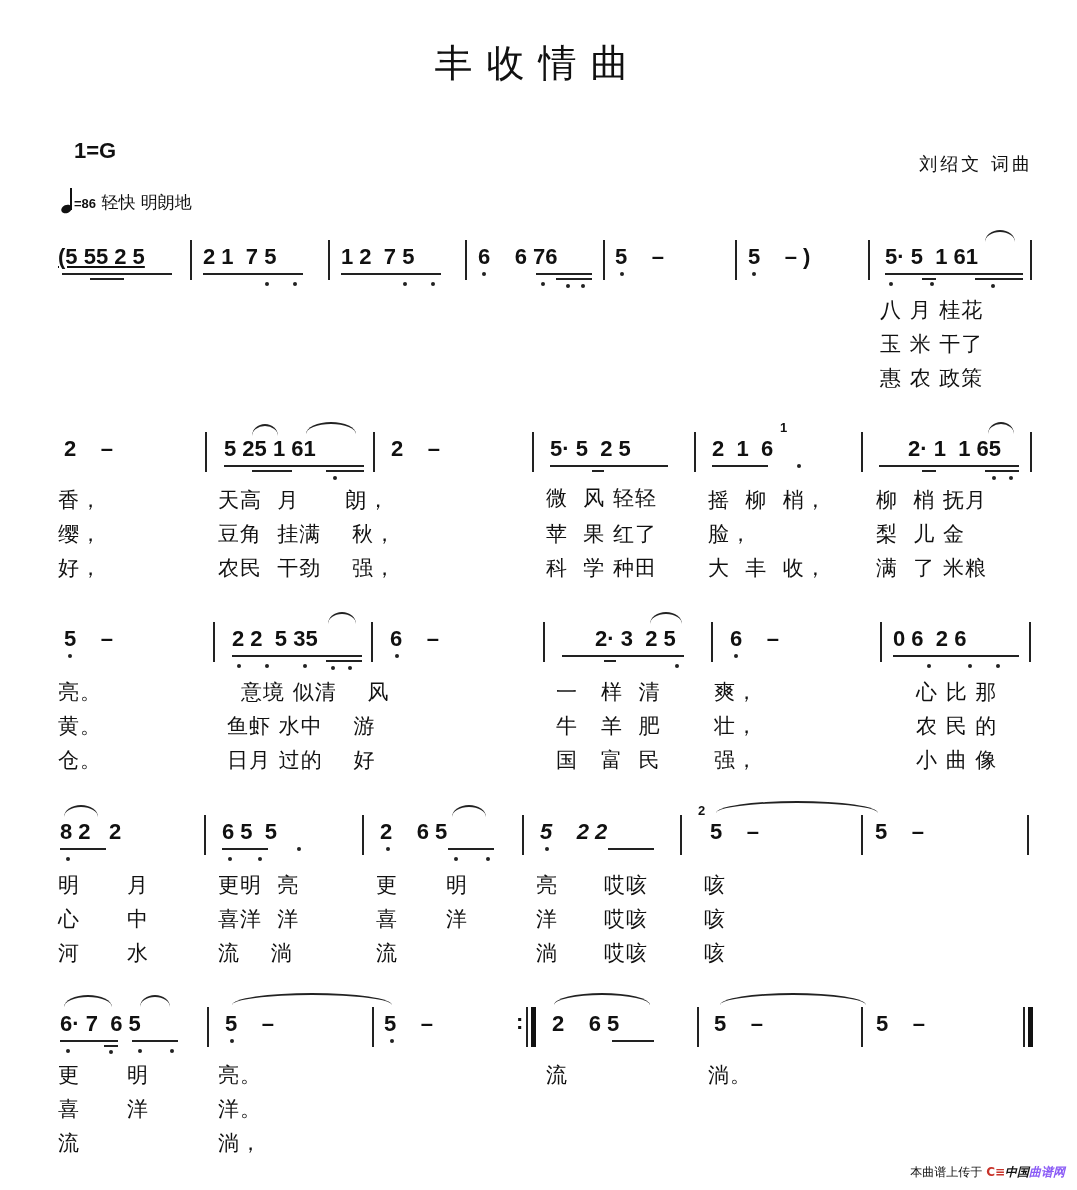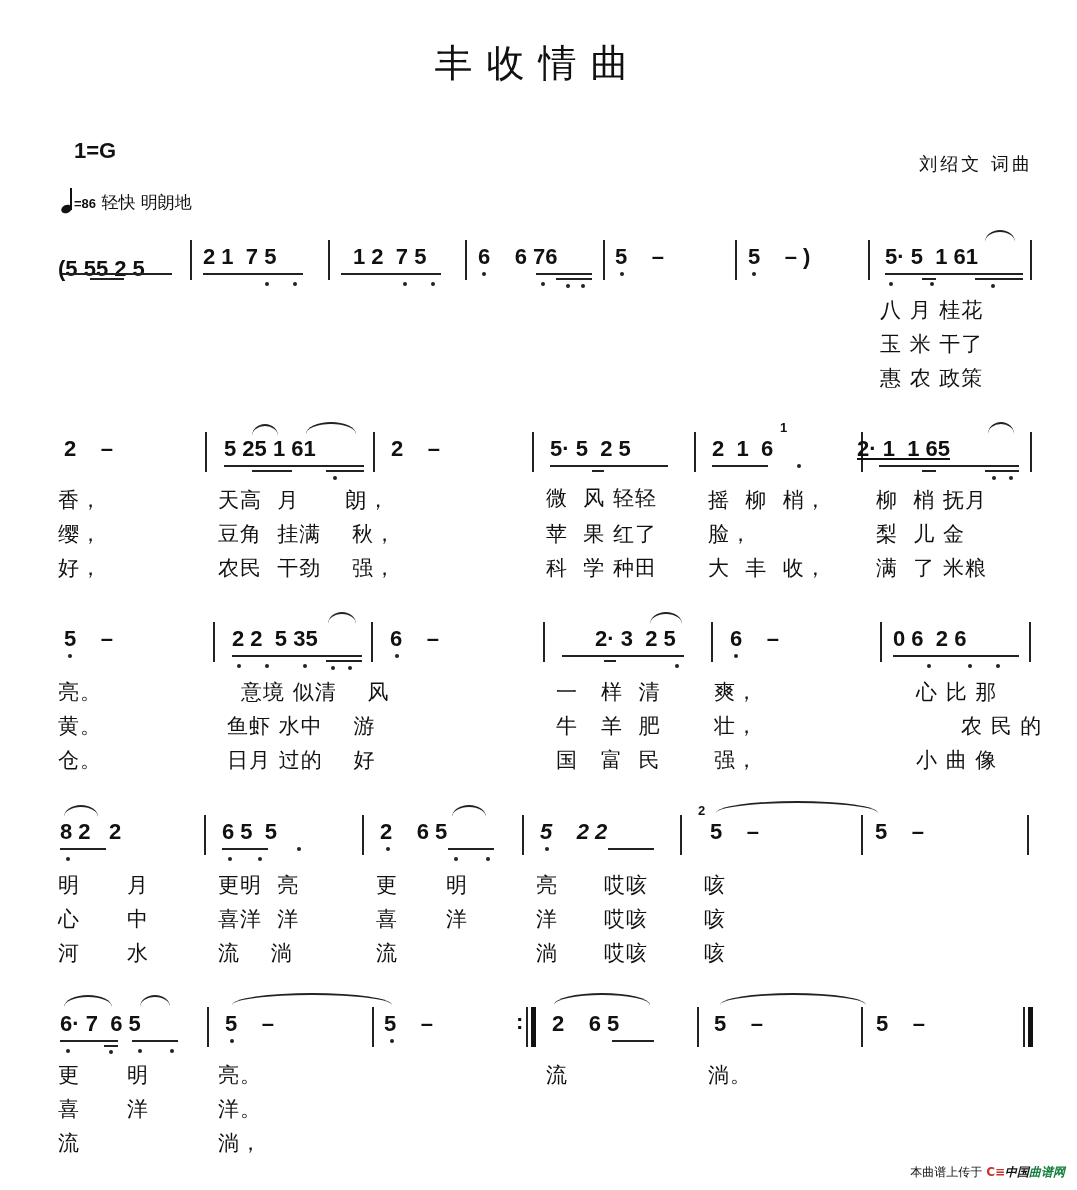--- a/index.html
+++ b/index.html
@@ -22,39 +22,39 @@
   .bar.thick { width:5px; background:#111; }
   .rep { position:absolute; font-weight:bold; font-size:22px; font-family:"Liberation Sans",sans-serif; }
   .lyr { position:absolute; font-family:"DejaVu Sans",sans-serif; font-size:21px; white-space:pre; line-height:33px; letter-spacing:1px; }
   .slur { position:absolute; border-top:2px solid #222; border-radius:50% 50% 0 0 / 100% 100% 0 0; height:10px; }
   .ul { position:absolute; height:0; border-top:2px solid #222; }
   .dot { position:absolute; width:4px; height:4px; border-radius:50%; background:#222; }
   .grace { position:absolute; font-weight:bold; font-size:13px; font-family:"Liberation Sans",sans-serif; }
   .footer { right:12px; top:1164px; font-size:12px; }
   .footer .logo-c { color:#c8332a; font-weight:bold; }
   .footer .logo-a { color:#111; font-weight:bold; font-style:italic; }
-  .footer .logo-b { color:#15803d; font-weight:bold; font-style:italic; }
+  .footer .logo-b { color:#8b5cf6; font-weight:bold; font-style:italic; }
 </style>
 </head>
 <body>
 
 <div class="abs title">丰收情曲</div>
 <div class="abs key"><b>1=G</b></div>
 <div class="abs tempo">
   <span class="note"><span class="stem"></span><span class="head"></span></span><span class="bpm">=86</span>
   <span>轻快 明朗地</span>
 </div>
 <div class="abs composer">刘绍文 词曲</div>
 
 <div class="row" style="top:240px;">
-  <div class="m" style="left:58px;top:16px;">(5 55 2 5</div>
+  <div class="m" style="left:58px;top:4px;text-decoration:underline;">(5 55 2 5</div>
   <div class="bar" style="left:190px;top:0;"></div>
   <div class="m" style="left:203px;top:4px;">2 1  7 5</div>
   <div class="bar" style="left:328px;top:0;"></div>
-  <div class="m" style="left:353px;top:4px;">1 2  7 5</div>
+  <div class="m" style="left:341px;top:4px;">1 2  7 5</div>
   <div class="bar" style="left:465px;top:0;"></div>
   <div class="m" style="left:478px;top:4px;">6    6 76</div>
   <div class="bar" style="left:603px;top:0;"></div>
   <div class="m" style="left:615px;top:4px;">5    –</div>
   <div class="bar" style="left:735px;top:0;"></div>
   <div class="m" style="left:748px;top:4px;">5    – )</div>
   <div class="bar" style="left:868px;top:0;"></div>
   <div class="m" style="left:885px;top:4px;">5· 5  1 61</div>
   <div class="bar" style="left:1030px;top:0;"></div>
 
@@ -93,21 +93,21 @@
   <div class="bar" style="left:205px;top:0;"></div>
   <div class="m" style="left:224px;top:4px;">5 25 1 61</div>
   <div class="bar" style="left:373px;top:0;"></div>
   <div class="m" style="left:391px;top:4px;">2    –</div>
   <div class="bar" style="left:532px;top:0;"></div>
   <div class="m" style="left:550px;top:4px;">5· 5  2 5</div>
   <div class="bar" style="left:694px;top:0;"></div>
   <div class="m" style="left:712px;top:4px;">2  1  6</div>
   <div class="grace" style="left:780px;top:-12px;">1</div>
   <div class="bar" style="left:861px;top:0;"></div>
-  <div class="m" style="left:857px;top:4px;text-decoration:underline;">2· 1  1 65</div>
+  <div class="m" style="left:908px;top:4px;">2· 1  1 65</div>
   <div class="bar" style="left:1030px;top:0;"></div>
   <div class="ul" style="left:224px;top:33px;width:140px;"></div>
   <div class="ul" style="left:252px;top:38px;width:40px;"></div>
   <div class="ul" style="left:326px;top:38px;width:38px;"></div>
   <div class="ul" style="left:550px;top:33px;width:118px;"></div>
   <div class="ul" style="left:592px;top:38px;width:12px;"></div>
   <div class="ul" style="left:712px;top:33px;width:56px;"></div>
   <div class="ul" style="left:879px;top:33px;width:140px;"></div>
   <div class="ul" style="left:922px;top:38px;width:14px;"></div>
   <div class="ul" style="left:985px;top:38px;width:34px;"></div>
@@ -167,21 +167,21 @@
     <div class="dot" style="left:996px;top:42px;"></div>
   <div class="slur" style="left:328px;top:-10px;width:28px;"></div>
   <div class="slur" style="left:650px;top:-10px;width:32px;"></div>
   <div class="lyr" style="left:58px;top:54px;">亮。</div>
   <div class="lyr" style="left:241px;top:54px;">意境 似清    风</div>
   <div class="lyr" style="left:556px;top:54px;">一   样  清       爽，</div>
   <div class="lyr" style="left:916px;top:54px;">心 比 那</div>
   <div class="lyr" style="left:58px;top:88px;">黄。</div>
   <div class="lyr" style="left:227px;top:88px;">鱼虾 水中    游</div>
   <div class="lyr" style="left:556px;top:88px;">牛   羊  肥       壮，</div>
-  <div class="lyr" style="left:916px;top:88px;margin-left:45px;">农 民 的</div>
+  <div class="lyr" style="left:916px;top:88px;">农 民 的</div>
   <div class="lyr" style="left:58px;top:122px;">仓。</div>
   <div class="lyr" style="left:227px;top:122px;">日月 过的    好</div>
   <div class="lyr" style="left:556px;top:122px;">国   富  民       强，</div>
   <div class="lyr" style="left:916px;top:122px;">小 曲 像</div>
 </div>
 
 <div class="row" style="top:815px;">
   <div class="m" style="left:60px;top:4px;">8 2   2</div>
   <div class="bar" style="left:204px;top:0;"></div>
   <div class="m" style="left:222px;top:4px;">6 5  5</div>

